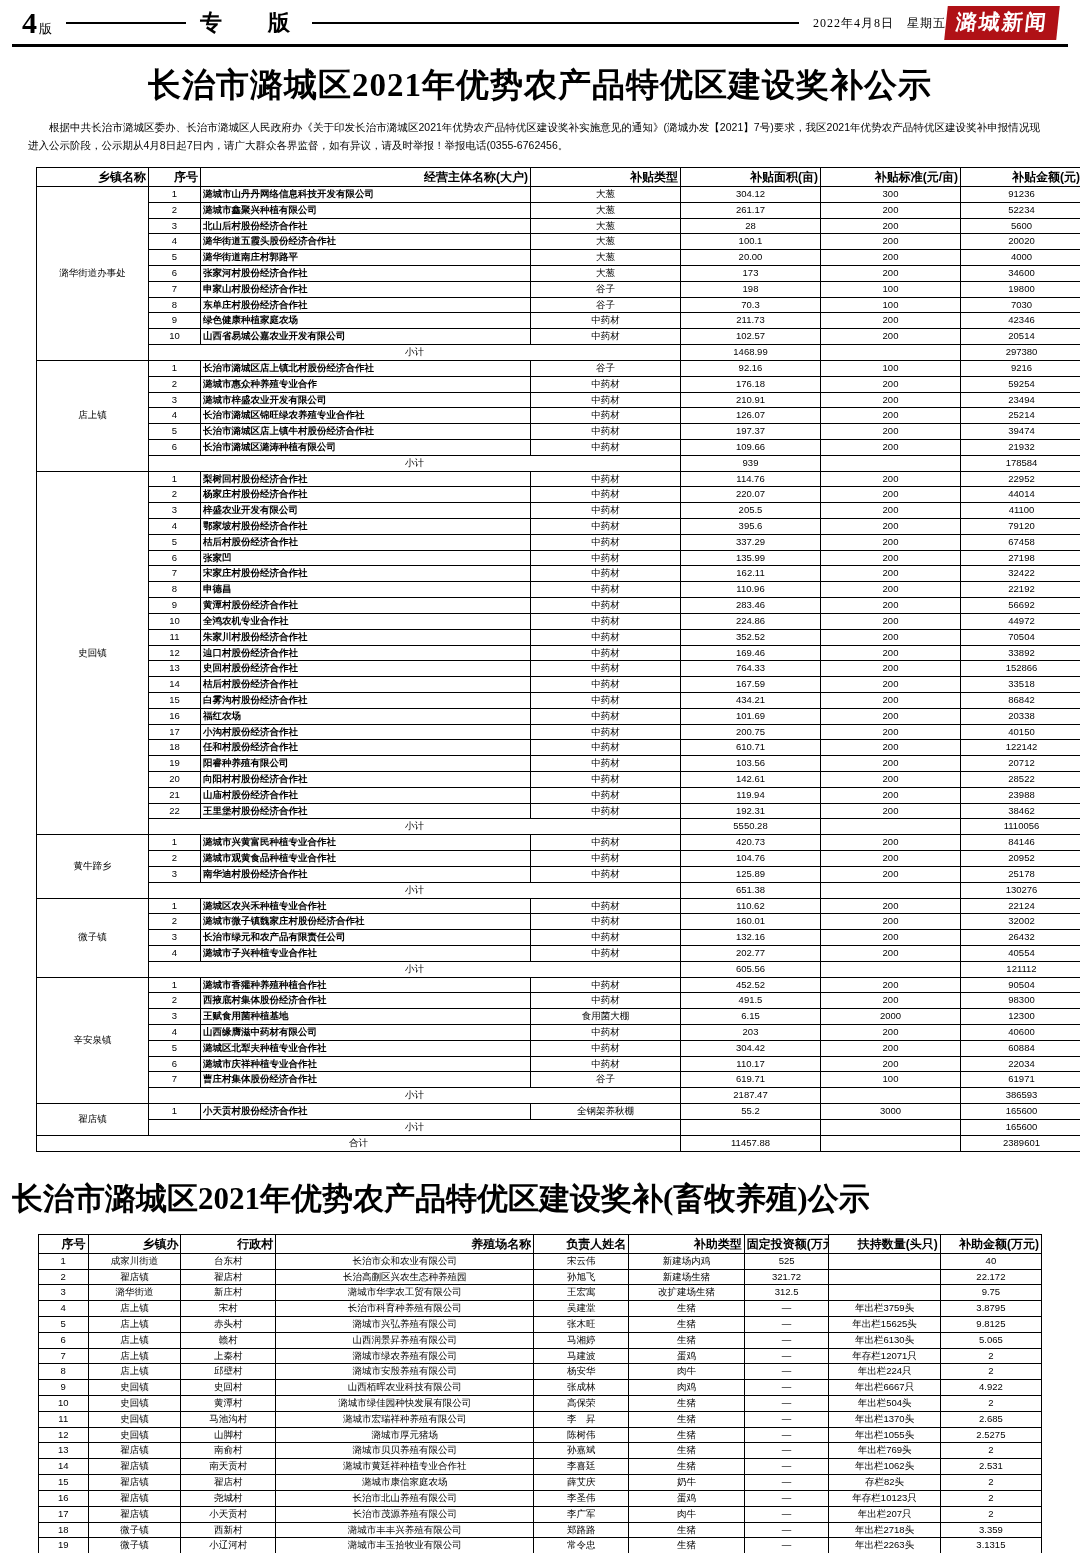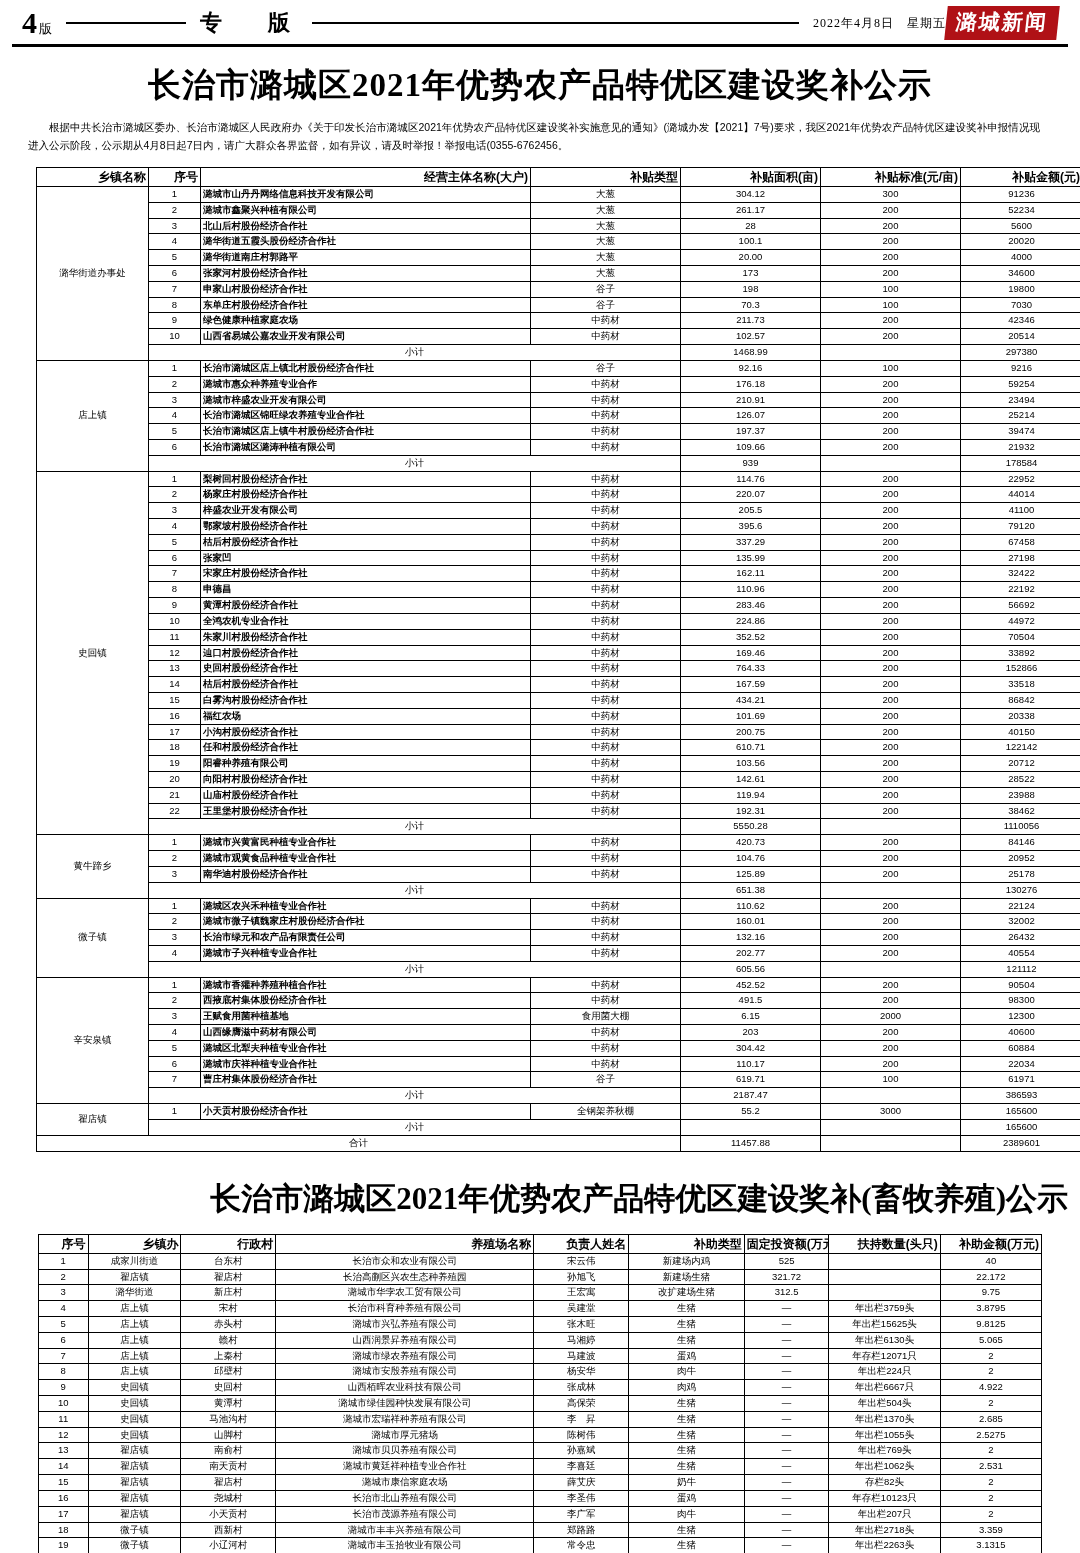--- a/index.html
+++ b/index.html
@@ -58,21 +58,21 @@
     font-size: 33px;
     font-weight: bold;
     text-align: center;
     margin: 16px 0 10px 0;
     letter-spacing: 1px;
   }
   h1.headline2 {
     font-family: "Liberation Serif", serif;
     font-size: 31px;
     font-weight: bold;
-    text-align: right;
+    text-align: left;
     margin: 26px 0 14px 0;
     letter-spacing: 0px;
   }
   .lead {
     font-size: 10.5px;
     line-height: 1.75;
     text-align: justify;
     margin: 0 28px 12px 16px;
     text-indent: 2em;
   }

